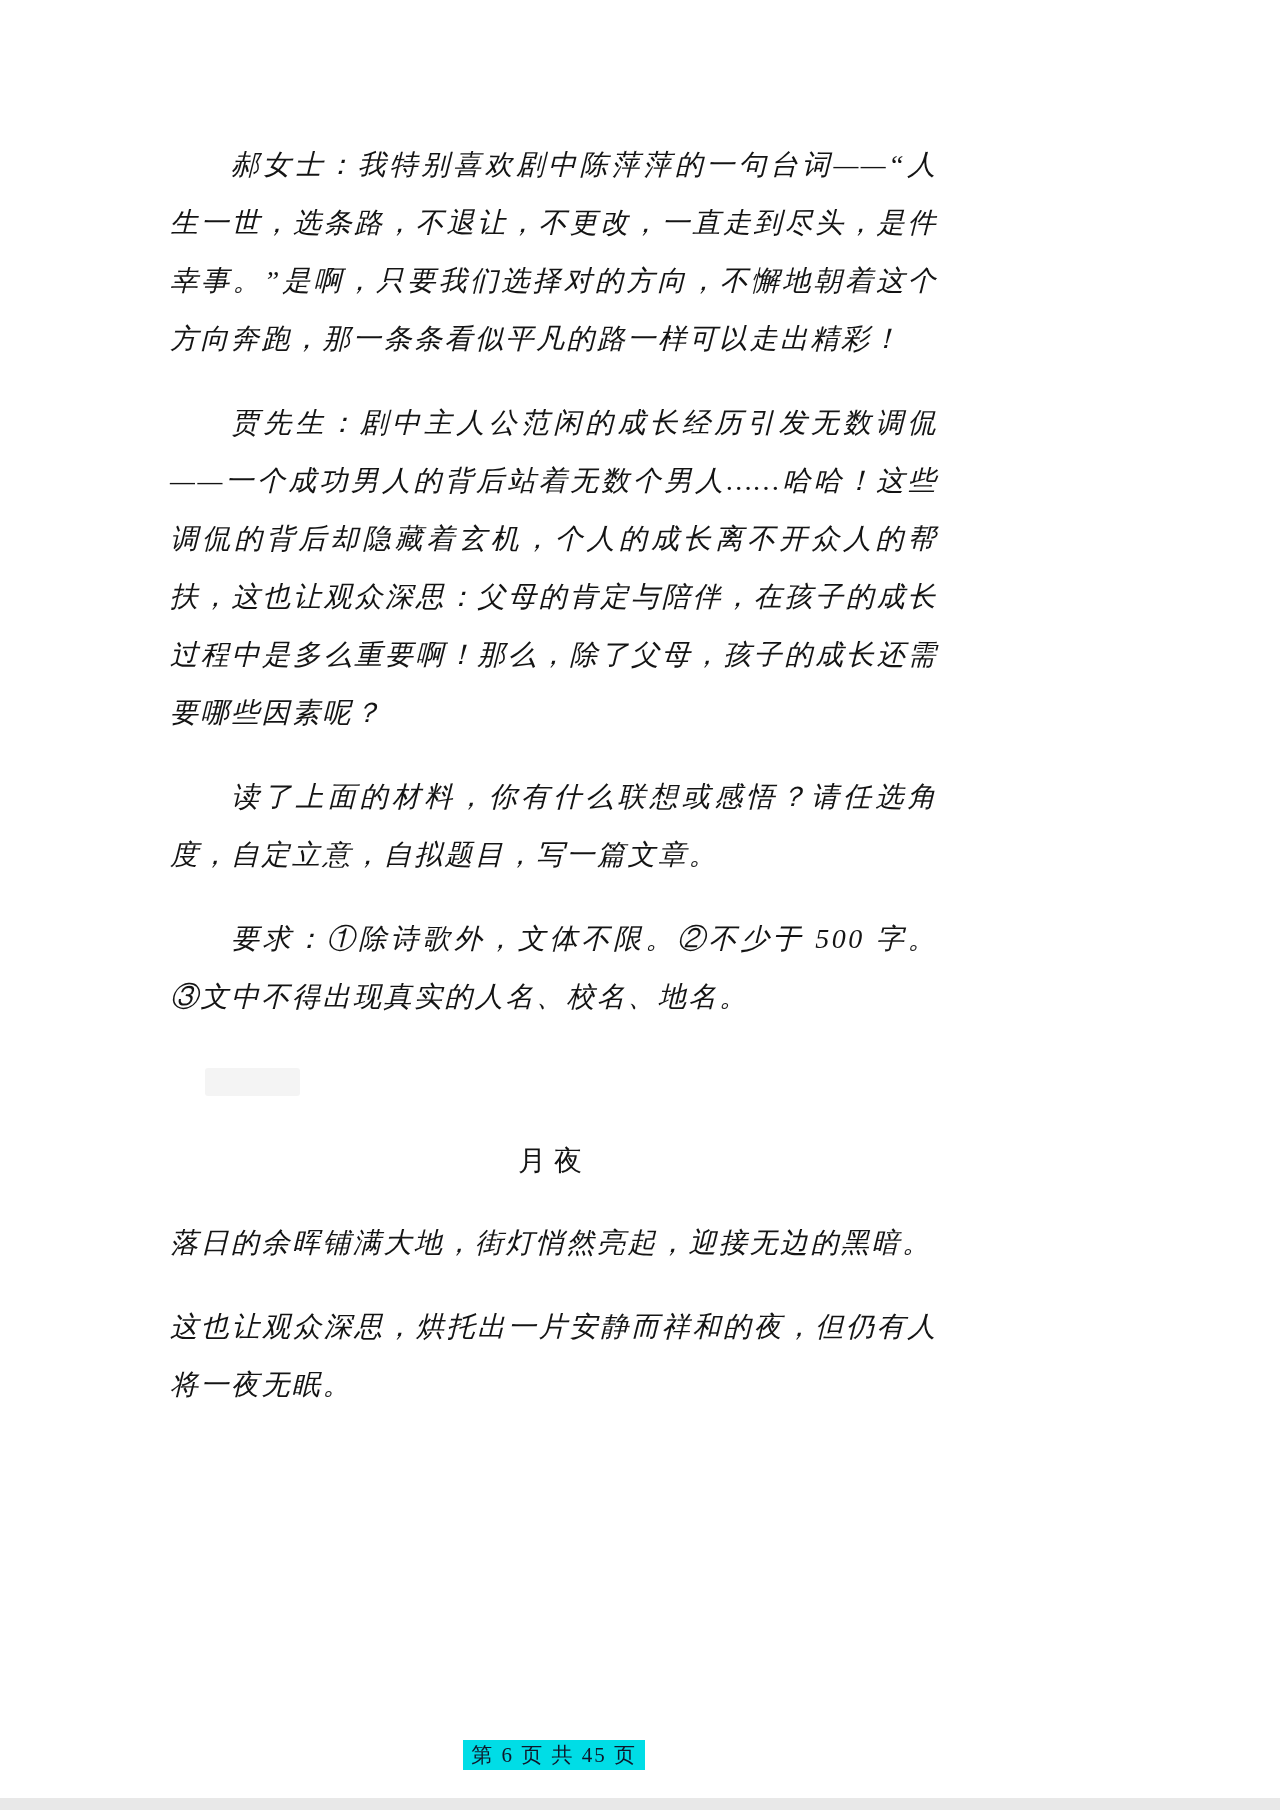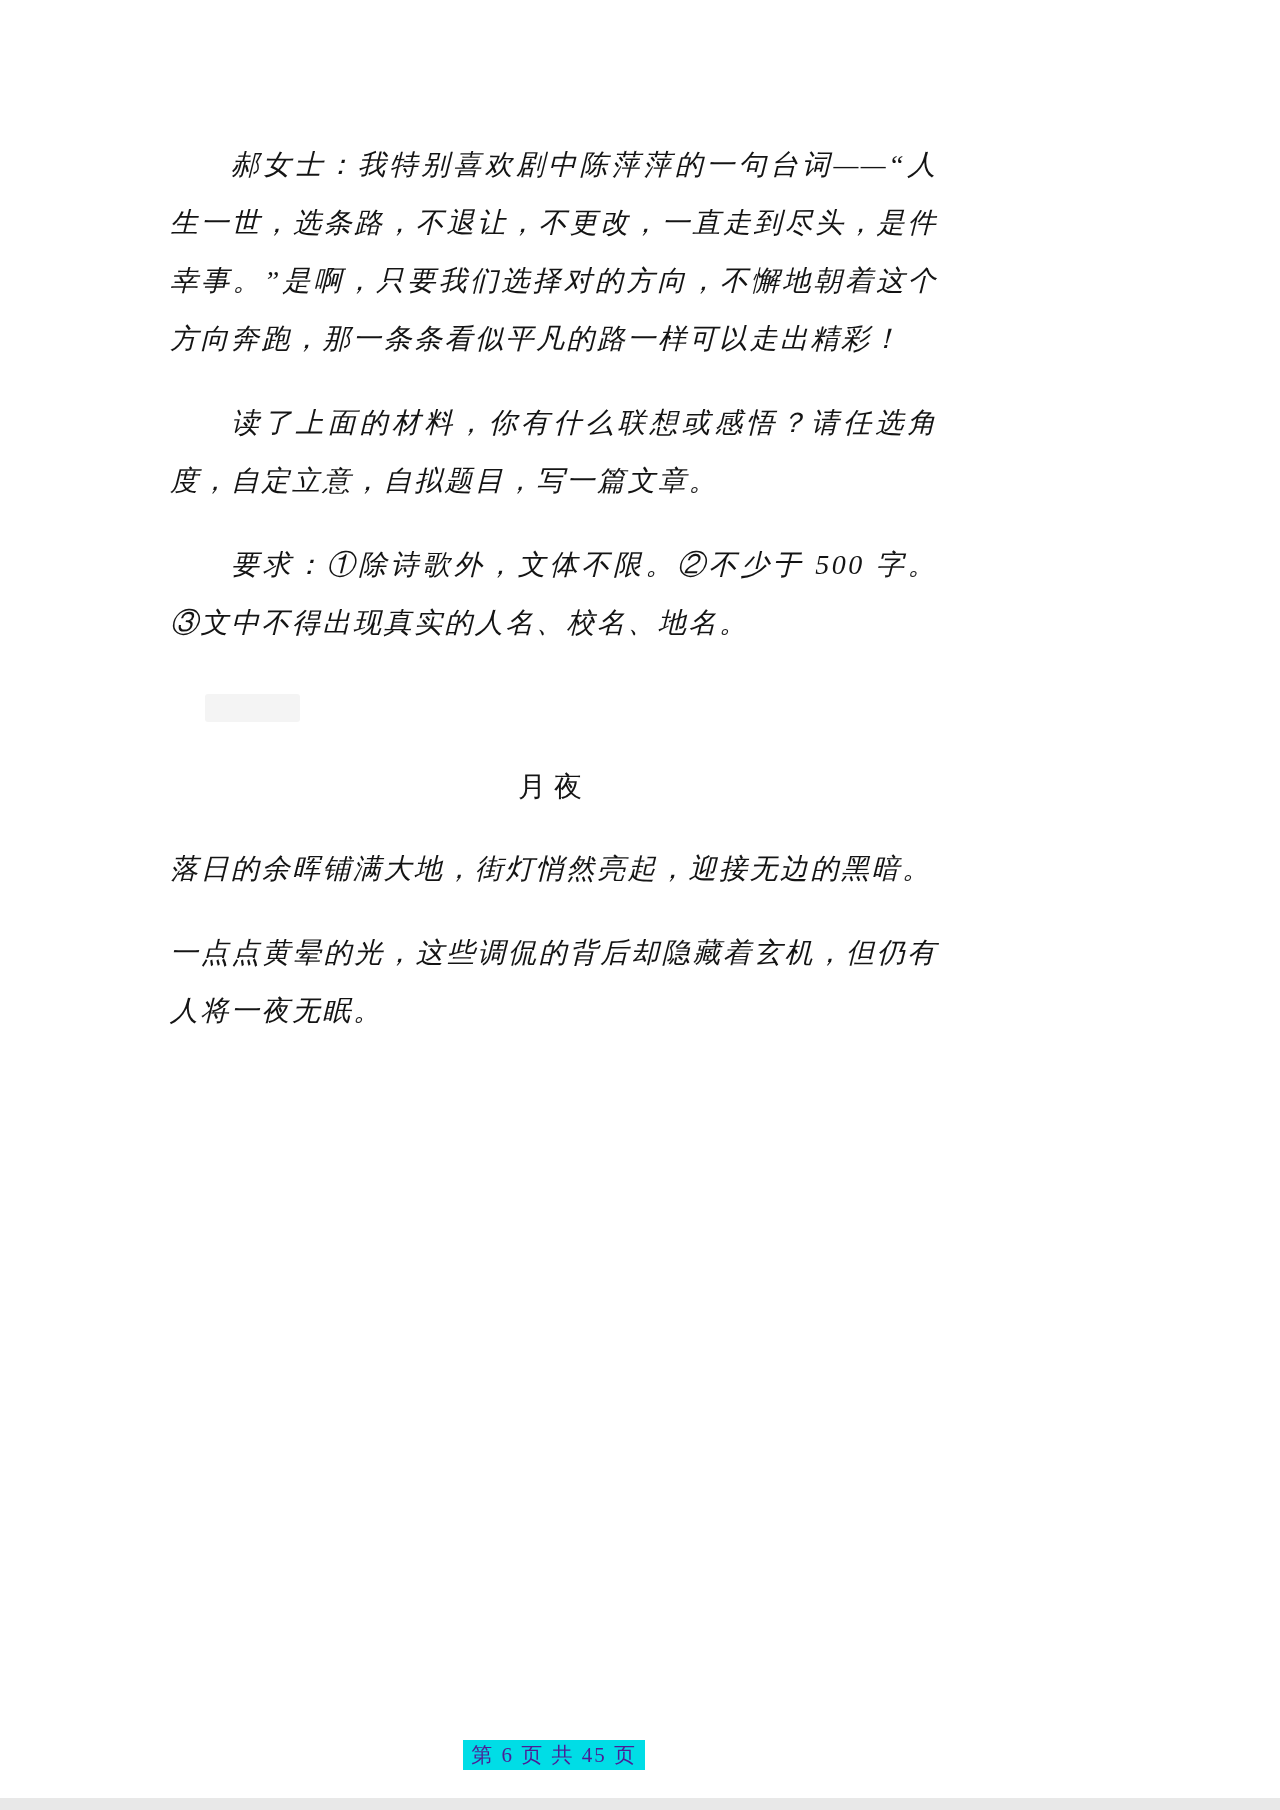--- a/index.html
+++ b/index.html
@@ -49,47 +49,48 @@
   .footer {
     position: absolute;
     left: 170px;
     width: 768px;
     bottom: 28px;
     text-align: center;
   }
   .footer .page-number {
     display: inline-block;
     background: #00dde6;
-    color: #4c1d95;
+    color: #0f172a;
     font-size: 21px;
     line-height: 30px;
     padding: 0 8px;
     letter-spacing: 2px;
     font-family: "Liberation Serif", "DejaVu Serif", serif;
   }
 </style>
 </head>
 <body>
 
 <div class="page">
   <div class="content">
 
     <p class="para indent">郝女士：我特别喜欢剧中陈萍萍的一句台词——“人生一世，选条路，不退让，不更改，一直走到尽头，是件幸事。”是啊，只要我们选择对的方向，不懈地朝着这个方向奔跑，那一条条看似平凡的路一样可以走出精彩！</p>
 
+    <p class="para indent">贾先生：剧中主人公范闲的成长经历引发无数调侃——一个成功男人的背后站着无数个男人……哈哈！这些调侃的背后却隐藏着玄机，个人的成长离不开众人的帮扶，这也让观众深思：父母的肯定与陪伴，在孩子的成长过程中是多么重要啊！那么，除了父母，孩子的成长还需要哪些因素呢？</p>
 
     <p class="para indent">读了上面的材料，你有什么联想或感悟？请任选角度，自定立意，自拟题目，写一篇文章。</p>
 
     <p class="para indent">要求：①除诗歌外，文体不限。②不少于 500 字。③文中不得出现真实的人名、校名、地名。</p>
 
     <div class="artifact"></div>
 
     <h2 class="section-title">月夜</h2>
 
     <p class="para">落日的余晖铺满大地，街灯悄然亮起，迎接无边的黑暗。</p>
 
-    <p class="para">一点点黄晕的光，这些调侃的背后却隐藏着玄机，但仍有人将一夜无眠。</p>
+    <p class="para">这也让观众深思，烘托出一片安静而祥和的夜，但仍有人将一夜无眠。</p>
 
   </div>
 
   <div class="footer">
     <span class="page-number">第 6 页 共 45 页</span>
   </div>
 </div>
 
 </body></html>

